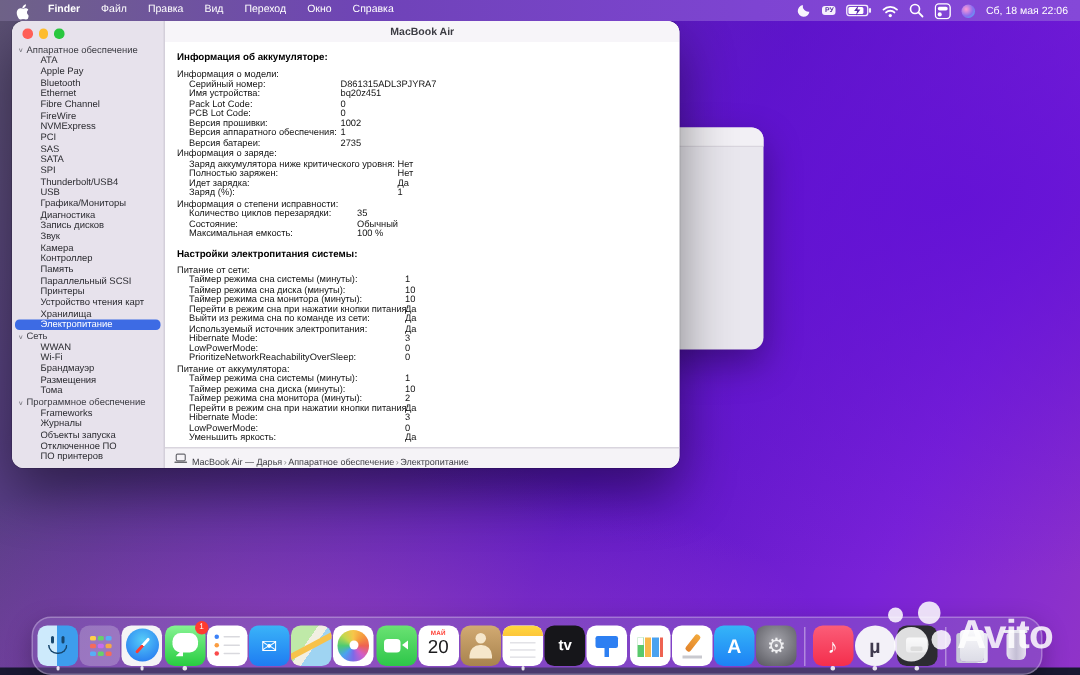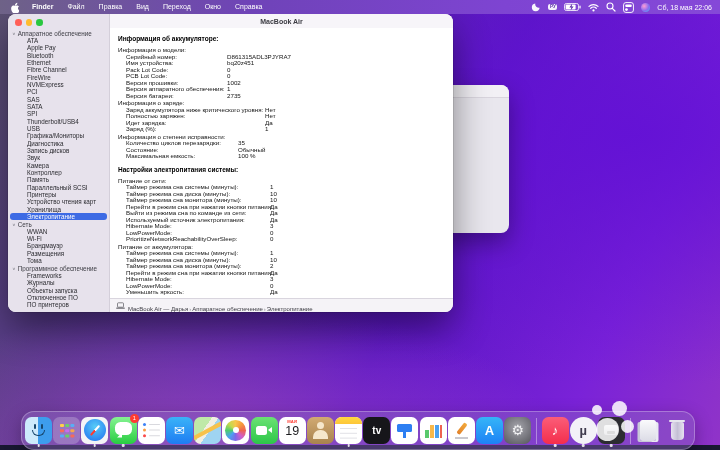--- a/index.html
+++ b/index.html
@@ -481,21 +481,21 @@
       </div>
       <div class="ditem">
         <div class="di icon-facetime">
           <div class="g"></div>
         </div>
       </div>
       <div class="ditem">
         <div class="di icon-calendar">
           <div class="g"></div>
           <span class="cal-m">МАЙ</span>
-          <span class="cal-d">19</span>
+          <span class="cal-d">20</span>
         </div>
       </div>
       <div class="ditem">
         <div class="di icon-contacts">
           <div class="g"></div>
         </div>
       </div>
       <div class="ditem">
         <div class="di icon-notes">
           <div class="g"></div>
@@ -567,16 +567,17 @@
           <div class="g"></div>
         </div>
       </div>
     </div>
 
   <div class="wm">
     <span class="c c1"></span>
     <span class="c c2"></span>
     <span class="c c3"></span>
     <span class="c c4"></span>
+    <span class="wmtext">Avito</span>
   </div>
 
   <div class="strip"></div>
 </div>
 
 </body></html>

